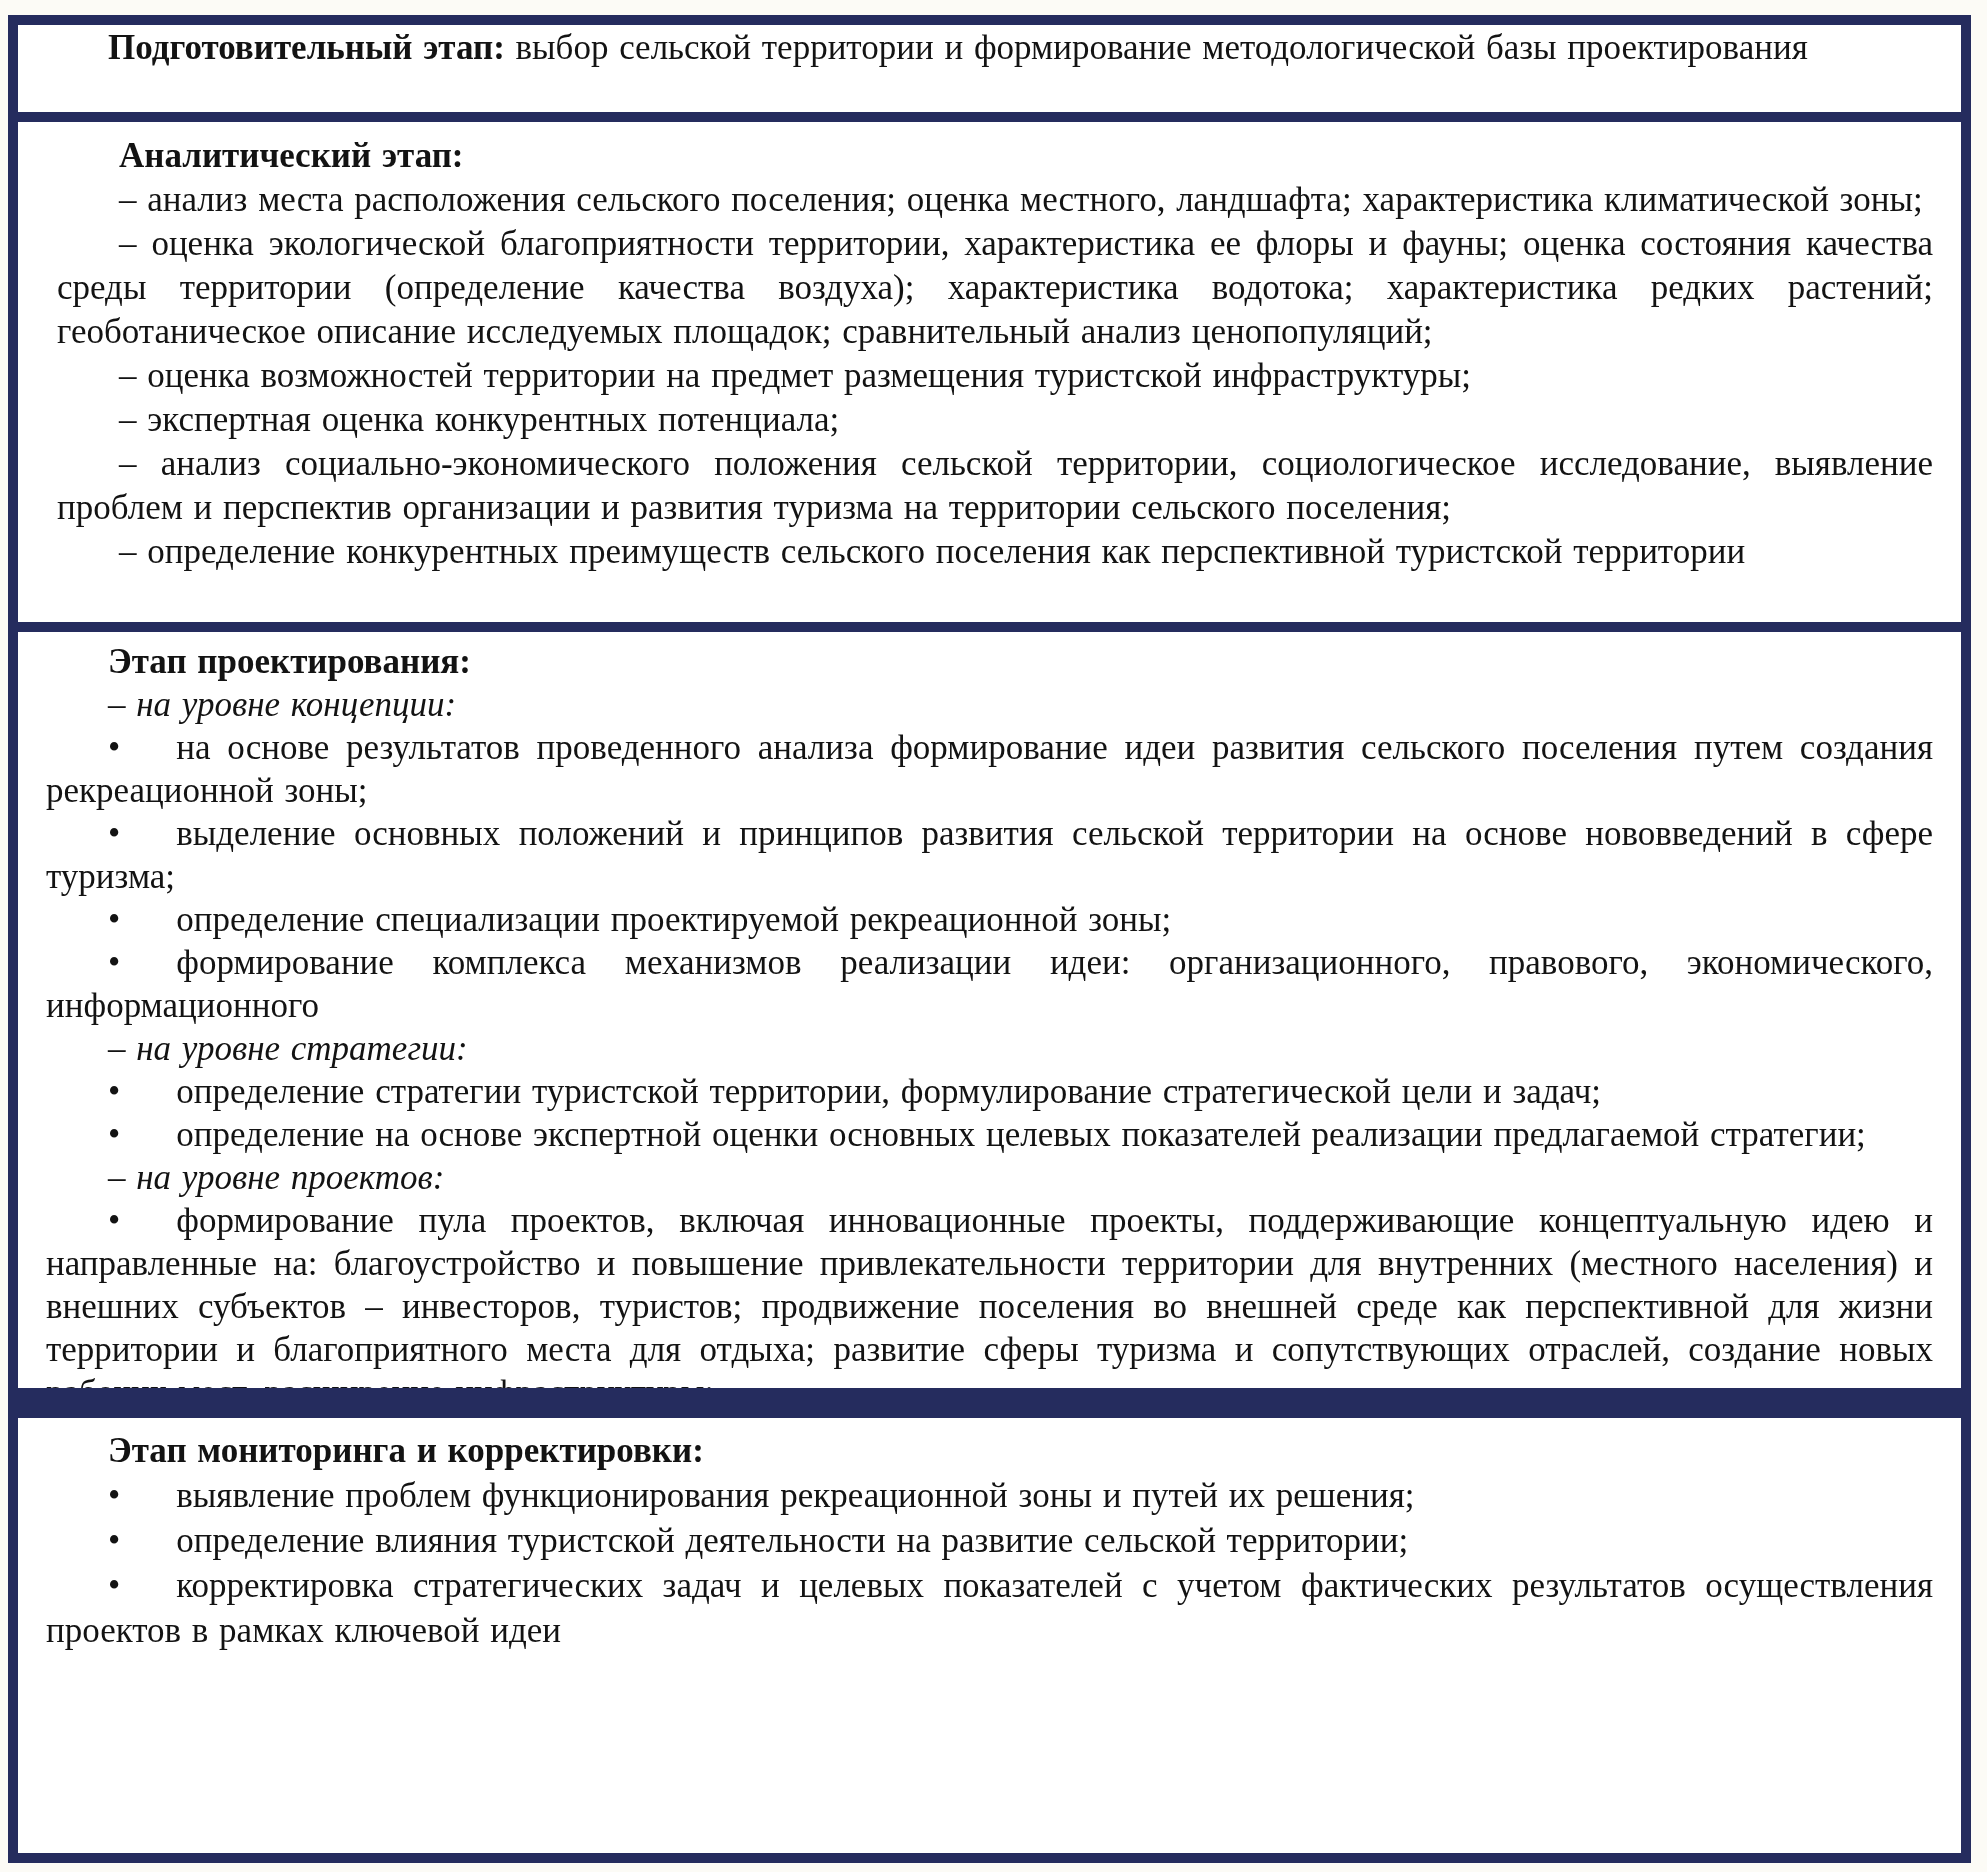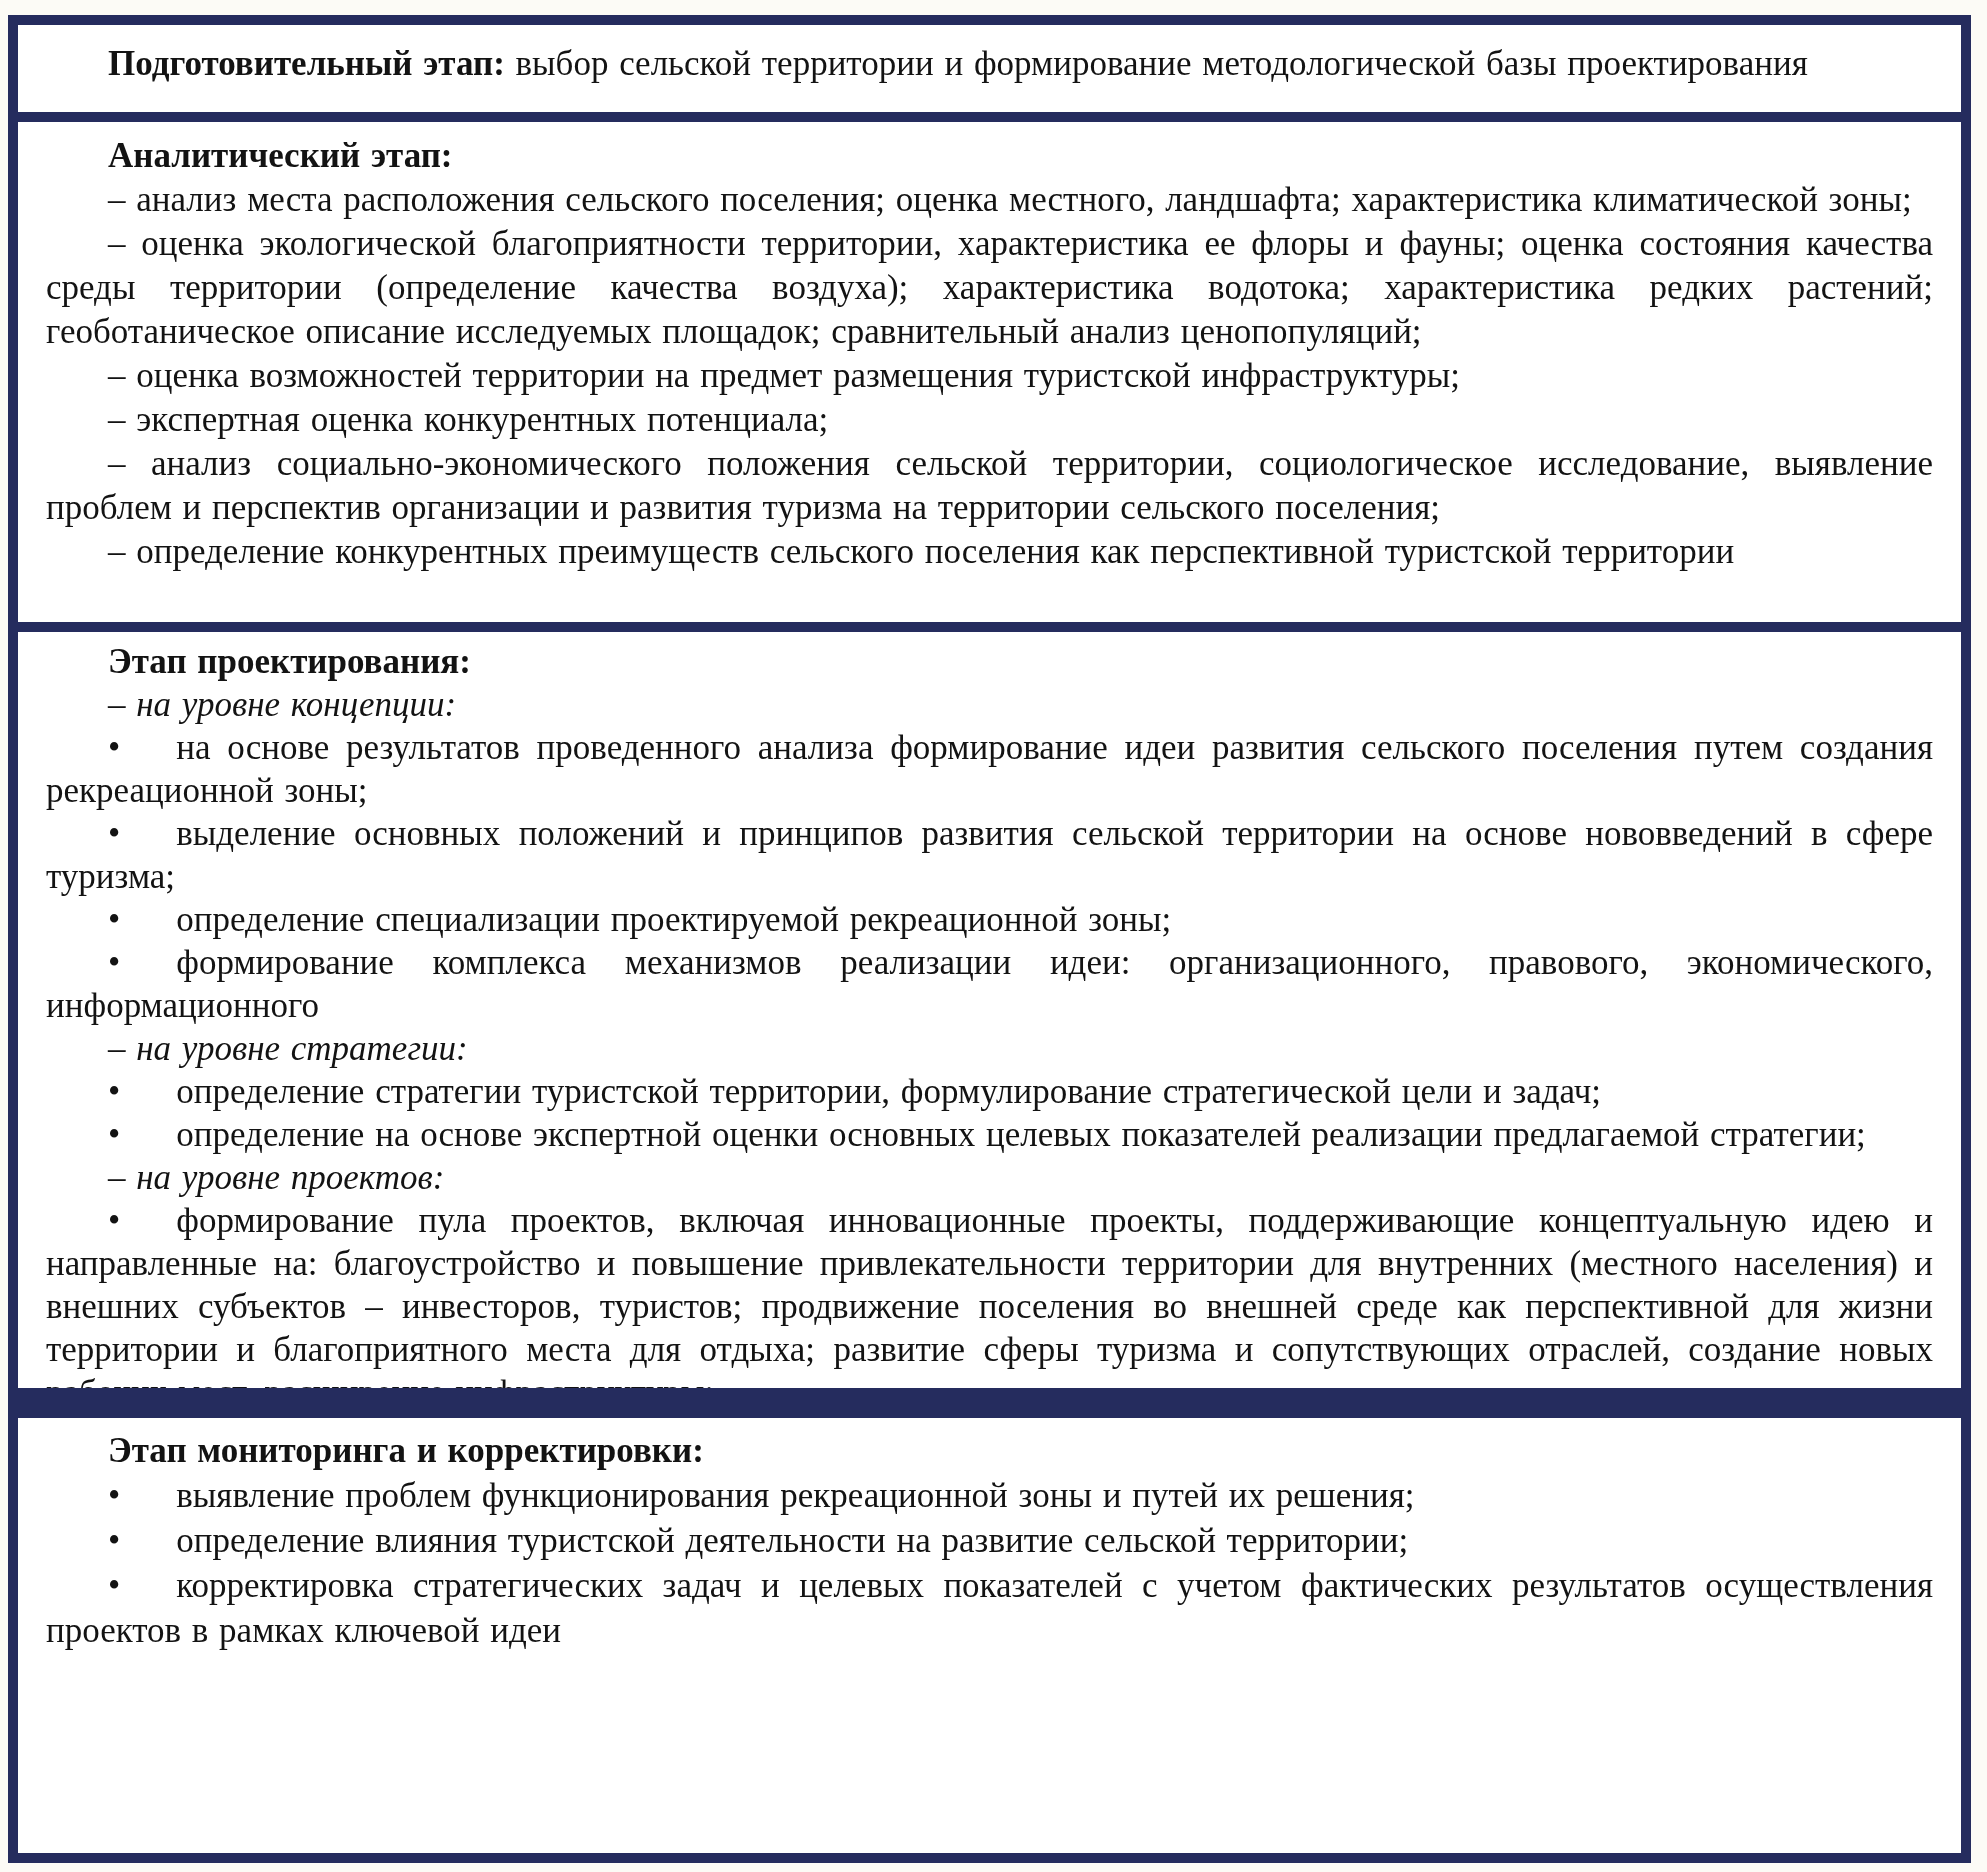--- a/index.html
+++ b/index.html
@@ -21,23 +21,23 @@
   }
   .stage {
     background: #ffffff;
     box-sizing: border-box;
     padding: 0 28px;
     overflow: hidden;
     text-align: justify;
     font-size: 35px;
   }
   .stage p { margin: 0; text-indent: 62px; line-height: 45px; word-spacing: 2px; }
-  .s1 { height: 87px; flex: 0 0 auto; padding-top: 16px; }
+  .s1 { height: 87px; flex: 0 0 auto; }
   .s2 { height: 500px; flex: 0 0 auto; padding-top: 12px; }
-  .s2 p { line-height: 44px; }
+  .s2 p { line-height: 44px; margin-left: 11px; }
   .s3 { height: 756px; flex: 0 0 auto; padding-top: 8px; }
   .s3 p { line-height: 43px; }
   .s4 { flex: 1 1 auto; padding-top: 10px; margin-top: 20px; }
   .s4 p { line-height: 45px; }
   .h { font-weight: 700; }
   .it { font-style: italic; }
   .li .dot { padding-right: 56px; }
 </style>
 </head>
 <body>

